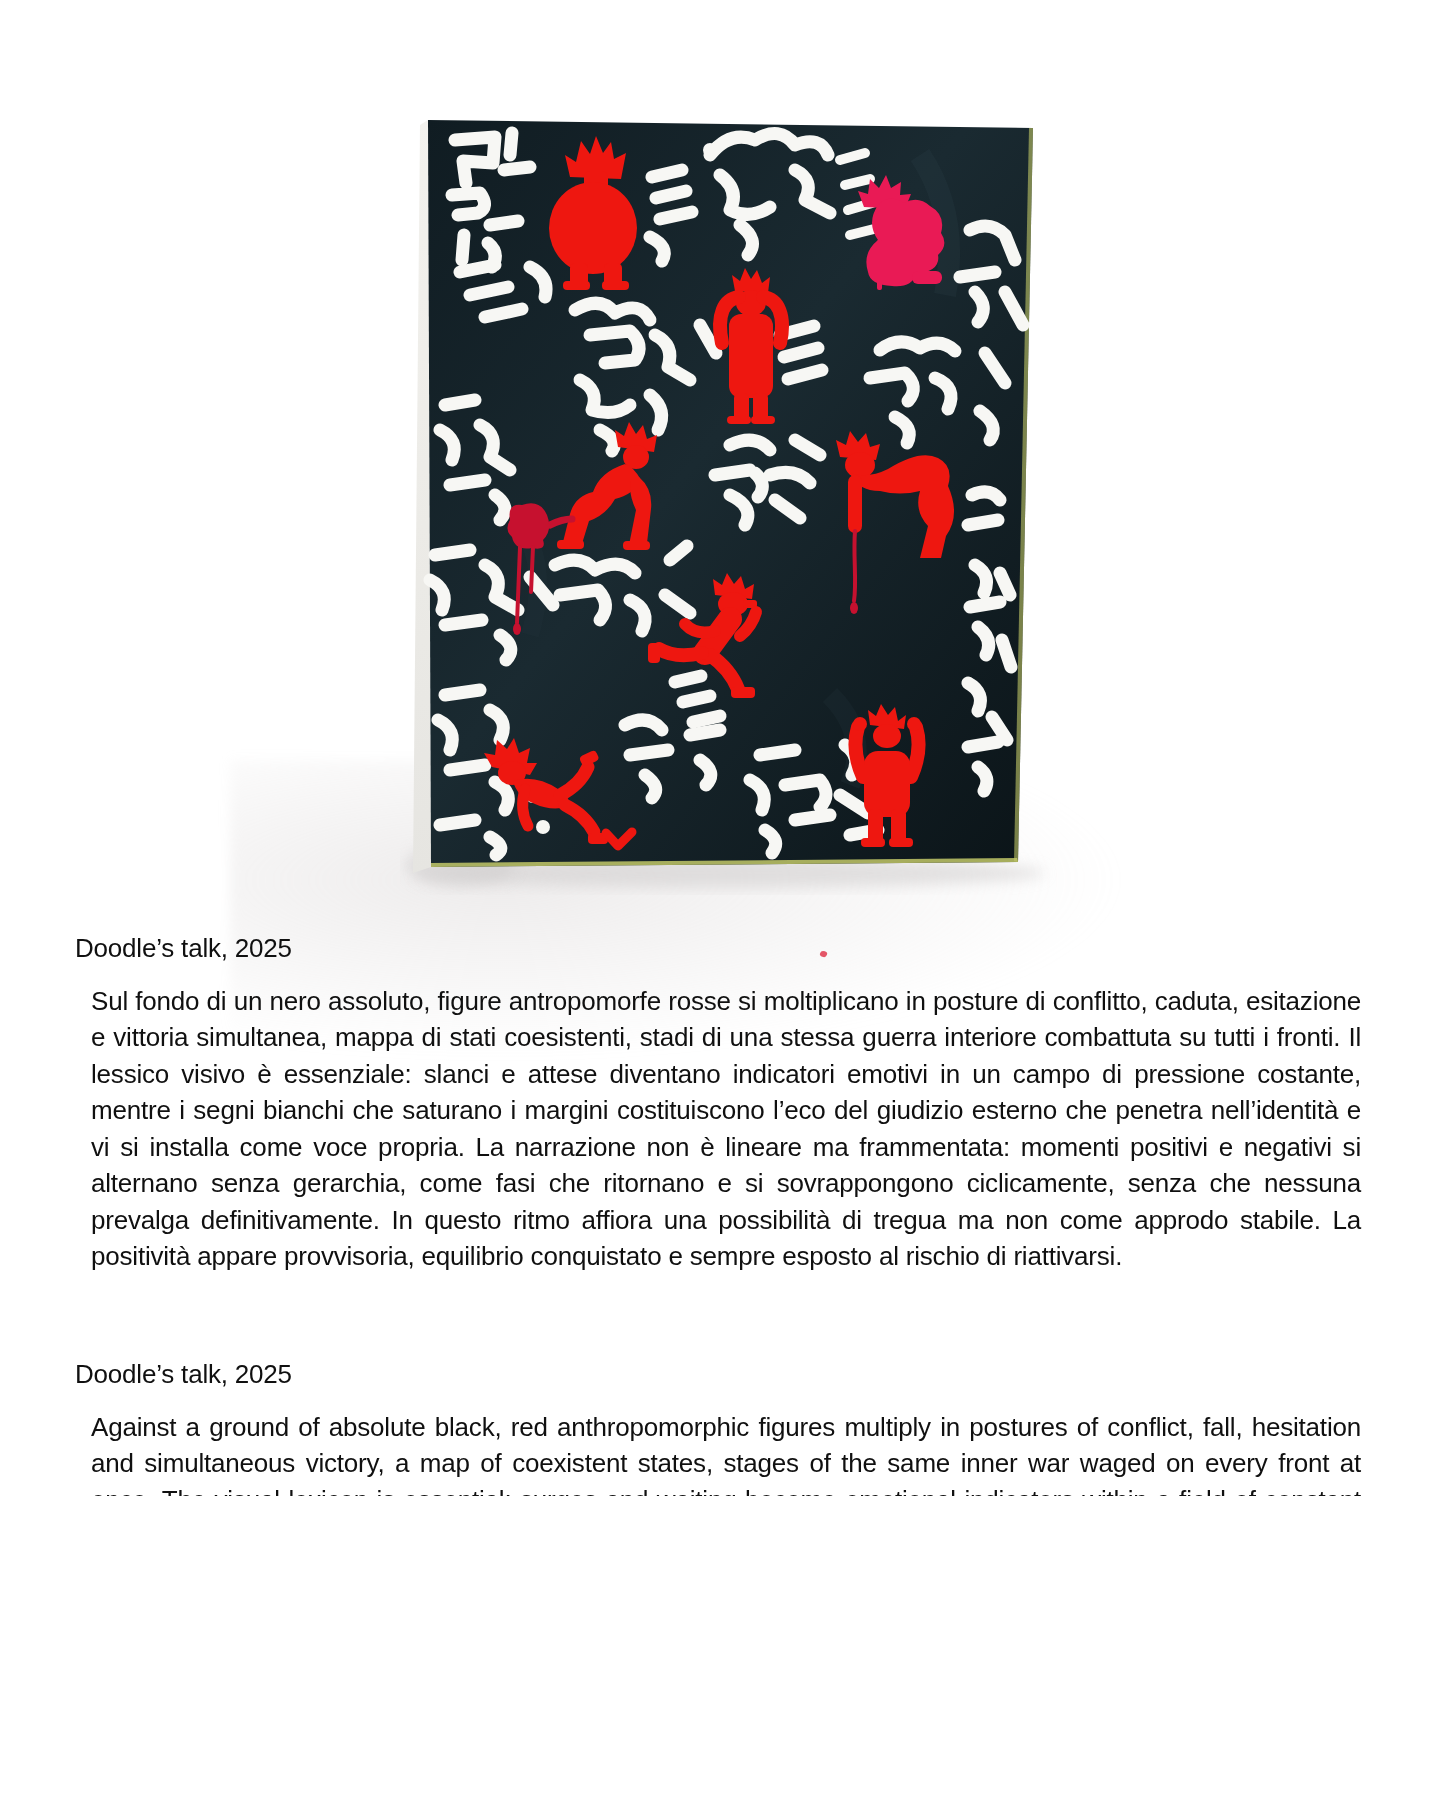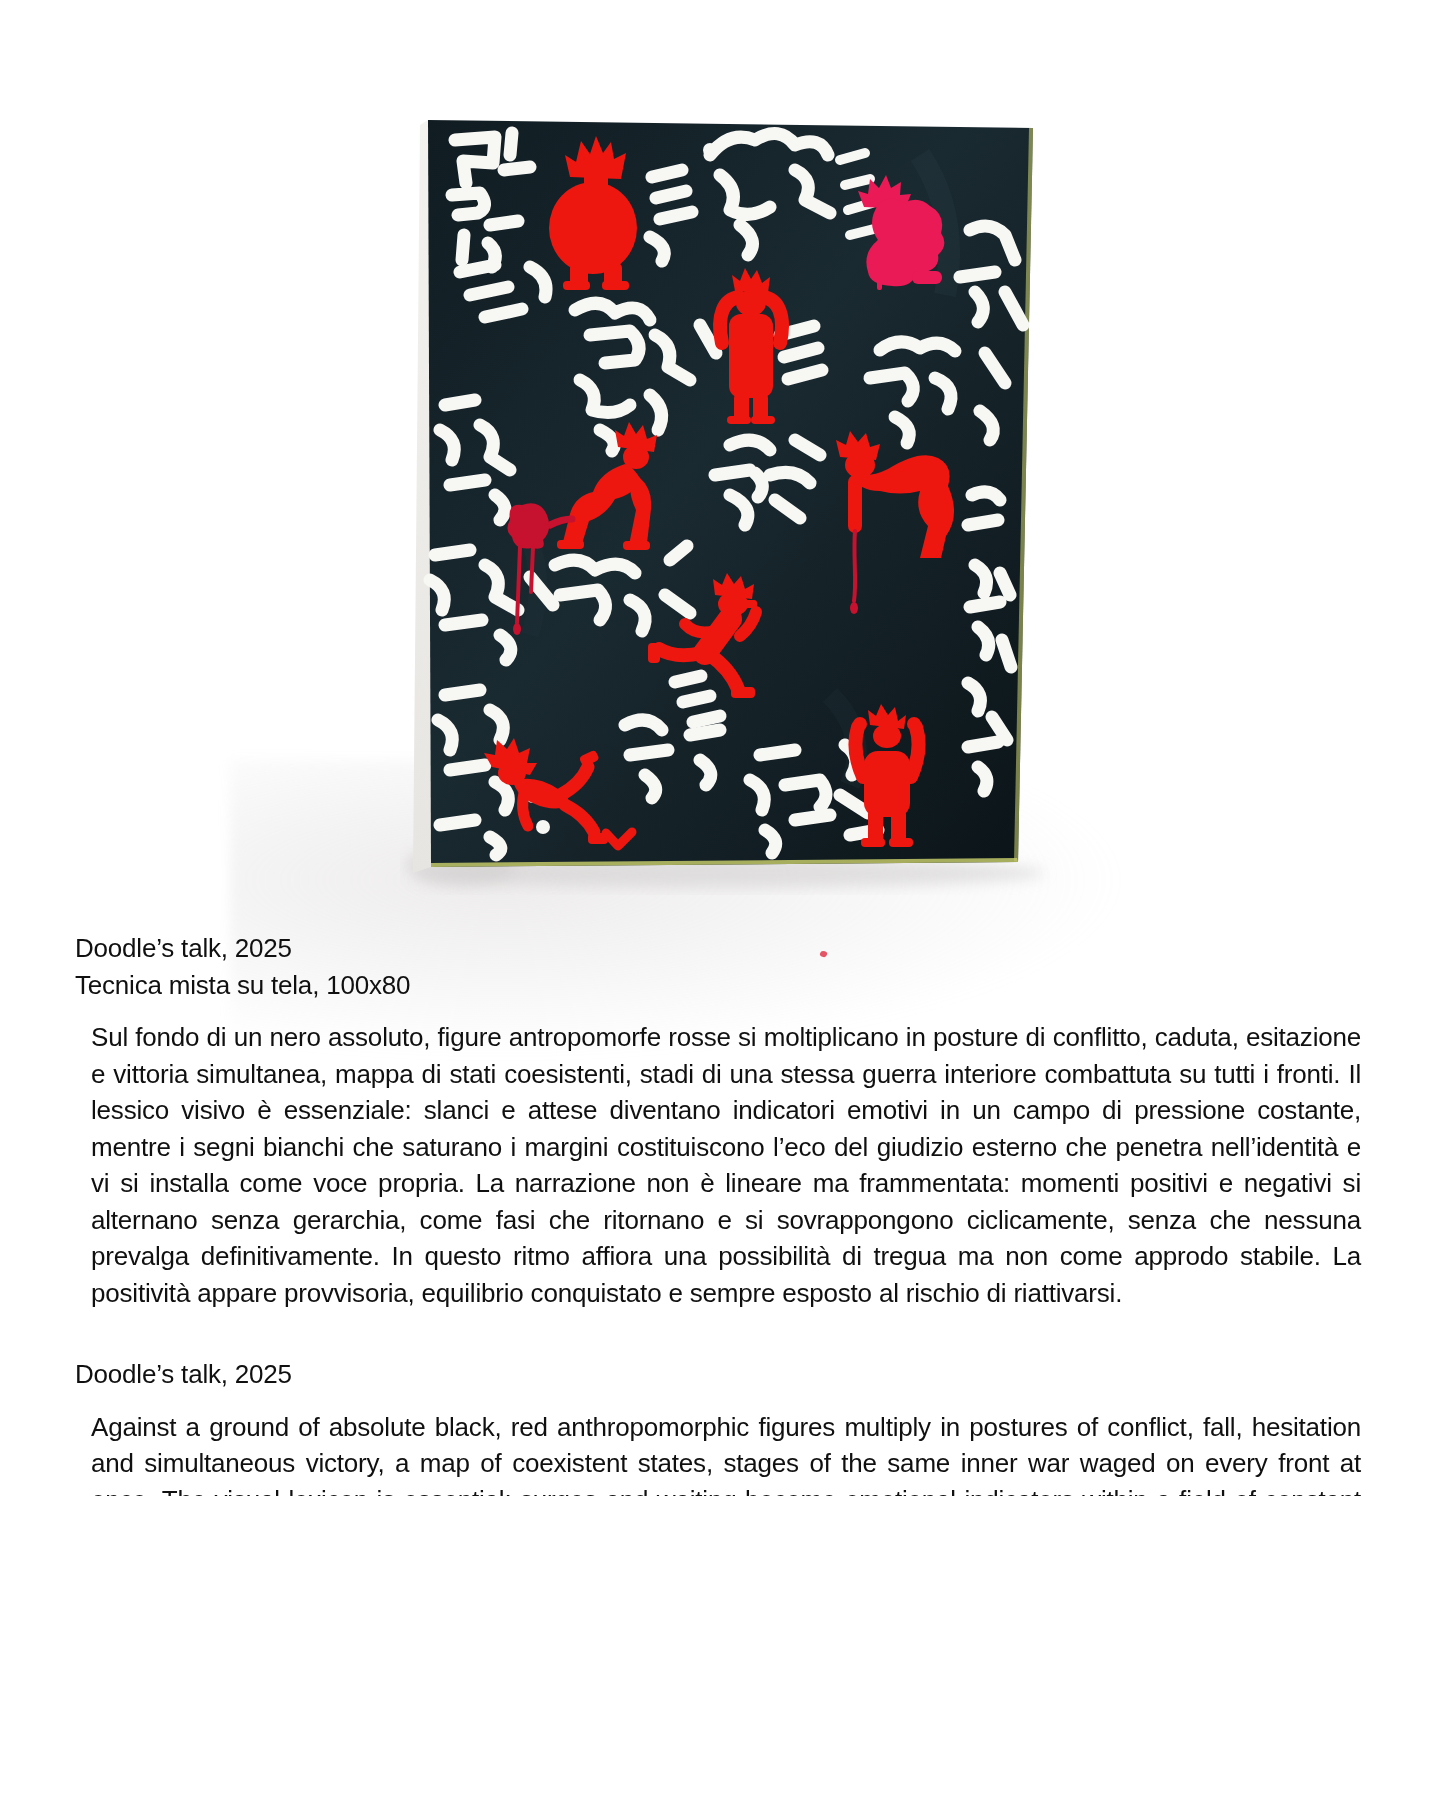--- a/index.html
+++ b/index.html
@@ -198,21 +198,20 @@
         <rect class="red" x="461" y="743" width="24" height="9" rx="4"></rect>
         <rect class="red" x="489" y="743" width="24" height="9" rx="4"></rect>
       </g>
     </g>
   </svg>
 
   <div id="paint-speck"></div>
 
   <div class="caption" id="caption-it">
     <div class="title">Doodle’s talk, 2025</div>
-    <div class="medium">Tecnica mista su tela, 100x80</div>
     <p class="body">Sul fondo di un nero assoluto, figure antropomorfe rosse si moltiplicano in posture di conflitto, caduta, esitazione e vittoria simultanea, mappa di stati coesistenti, stadi di una stessa guerra interiore combattuta su tutti i fronti. Il lessico visivo è essenziale: slanci e attese diventano indicatori emotivi in un campo di pressione costante, mentre i segni bianchi che saturano i margini costituiscono l’eco del giudizio esterno che penetra nell’identità e vi si installa come voce propria. La narrazione non è lineare ma frammentata: momenti positivi e negativi si alternano senza gerarchia, come fasi che ritornano e si sovrappongono ciclicamente, senza che nessuna prevalga definitivamente. In questo ritmo affiora una possibilità di tregua ma non come approdo stabile. La positività appare provvisoria, equilibrio conquistato e sempre esposto al rischio di riattivarsi.</p>
   </div>
 
   <div class="caption" id="caption-en">
     <div class="title">Doodle’s talk, 2025</div>
     <p class="body">Against a ground of absolute black, red anthropomorphic figures multiply in postures of conflict, fall, hesitation and simultaneous victory, a map of coexistent states, stages of the same inner war waged on every front at once. The visual lexicon is essential: surges and waiting become emotional indicators within a field of constant pressure, while the white signs saturating the margins constitute the echo of external judgement that penetrates identity and installs itself there as a voice of its own. The narrative is not linear but fragmented: positive and negative moments alternate without hierarchy, like phases that return and overlap cyclically, without any one of them prevailing definitively. Within this rhythm, a possibility of truce surfaces but not as a stable destination. Positivity appears provisional, an equilibrium won and always exposed to the risk of reactivating itself.</p>
   </div>
 
 </div>
 

